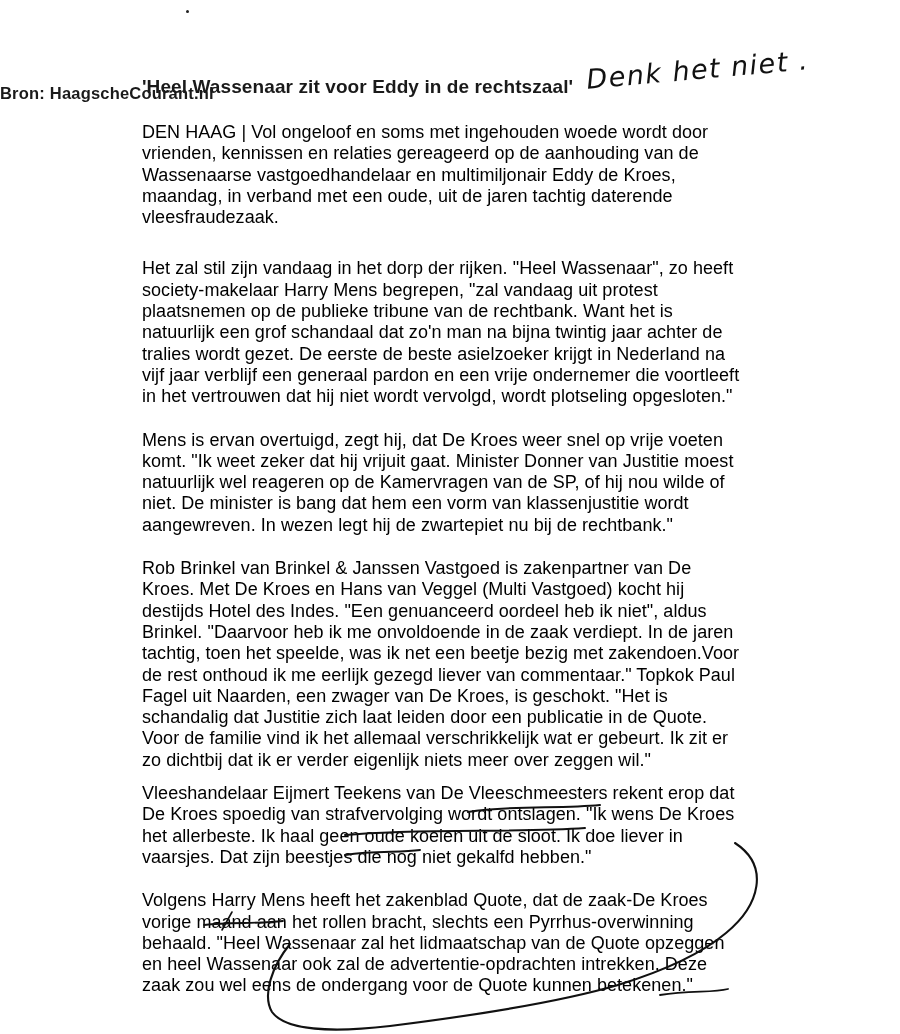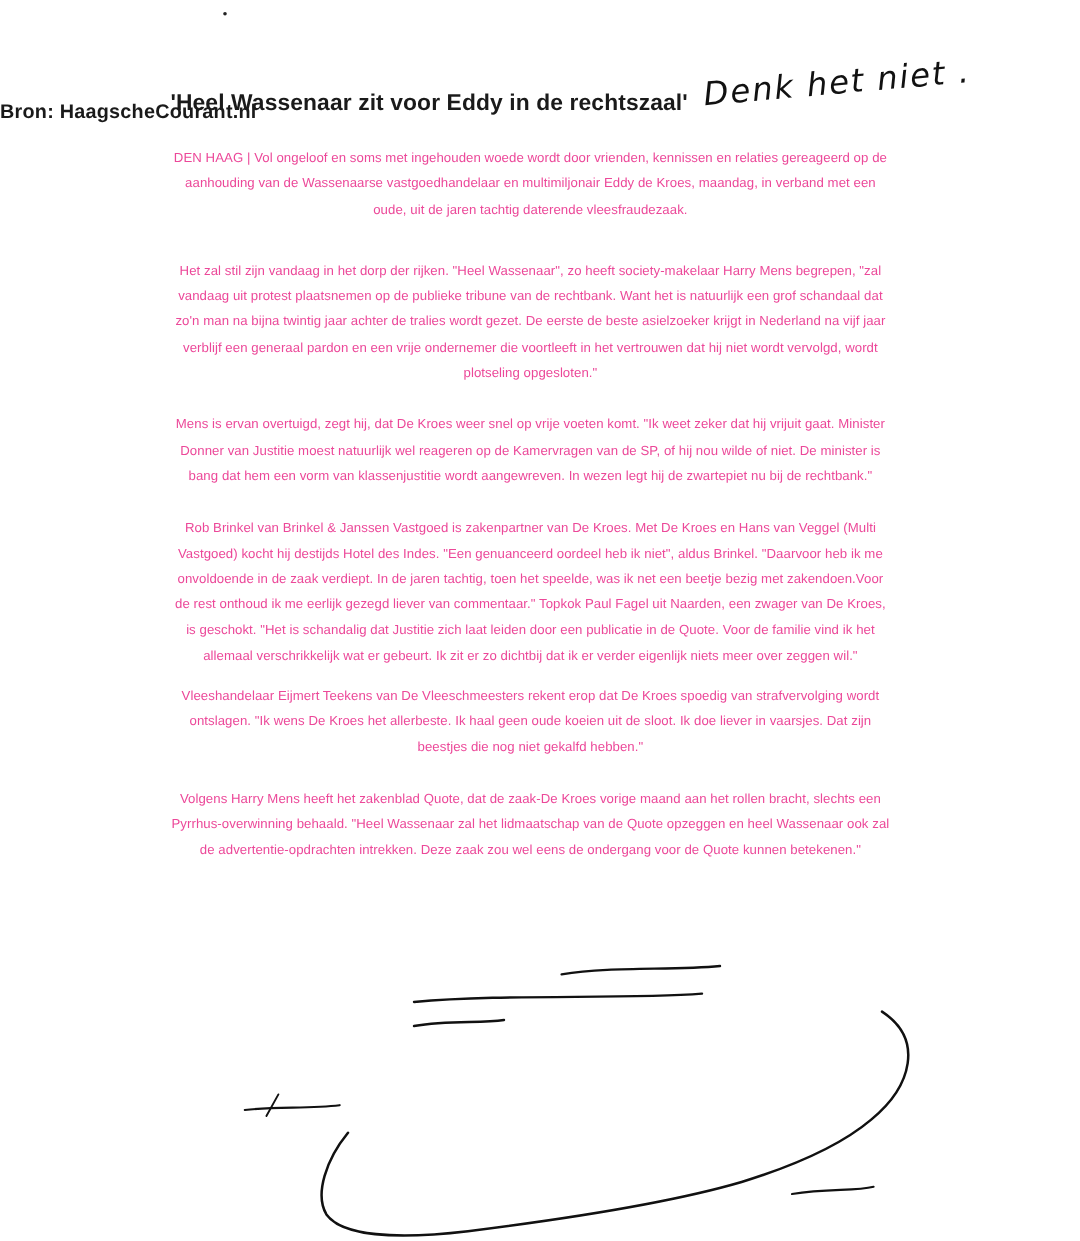--- a/index.html
+++ b/index.html
@@ -50,25 +50,24 @@
     font-size: 19px;
     letter-spacing: 0.1px;
     color: #1a1a1a;
     white-space: nowrap;
   }
   .article {
     position: absolute;
     top: 122px;
     left: 142px;
     width: 600px;
-    font-size: 11px;
+    font-size: 18px;
     line-height: 21.3px;
-    color: #ec4899;
+    color: #000000;
     letter-spacing: 0.05px;
-    text-align: center;
   }
   .para {
     margin: 0 0 22px 0;
   }
   .para.tight {
     margin-bottom: 12px;
   }
   .para.lead {
     margin-bottom: 30px;
   }

